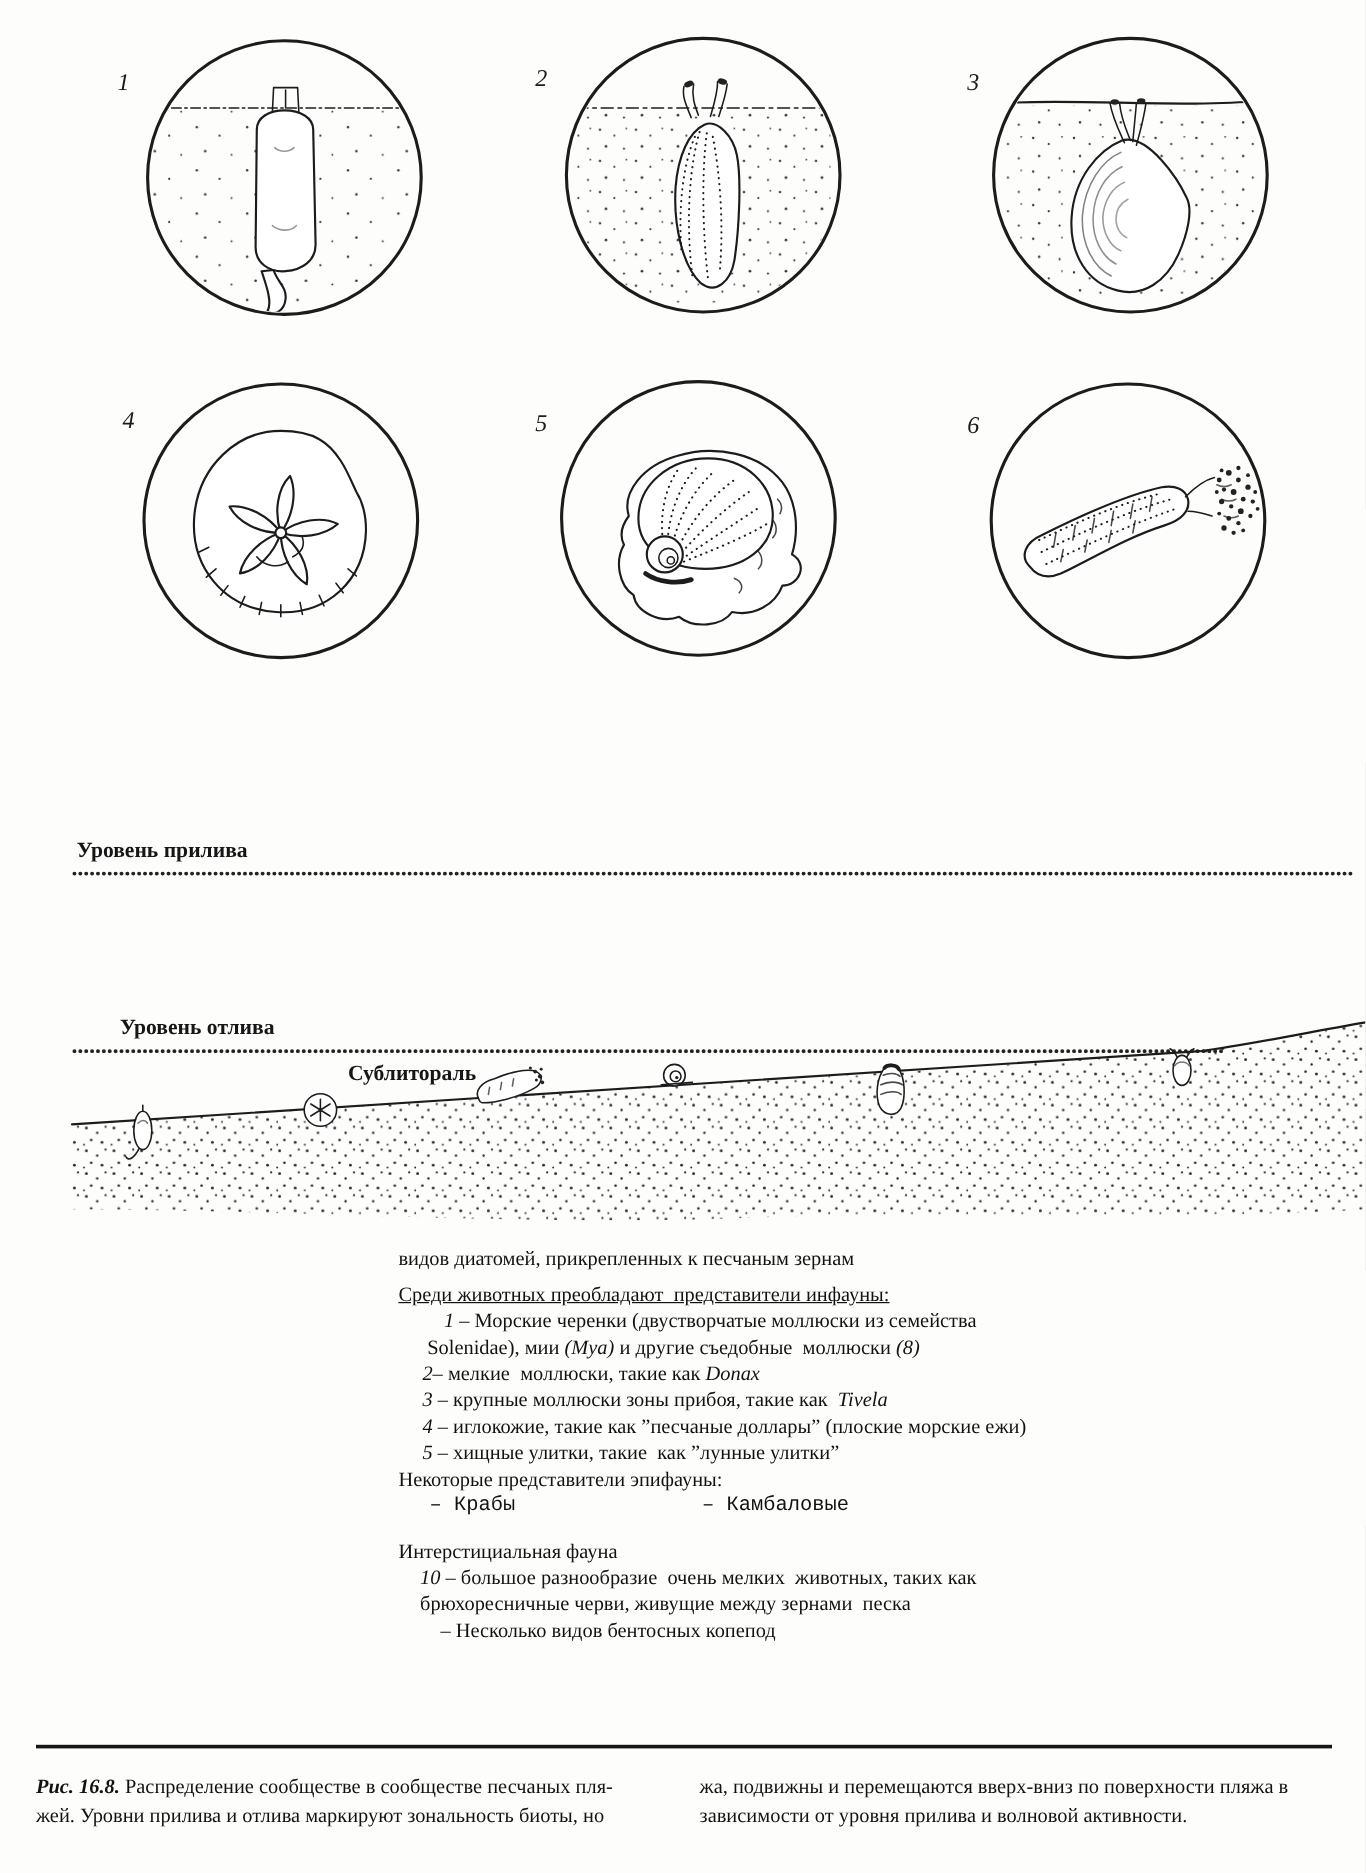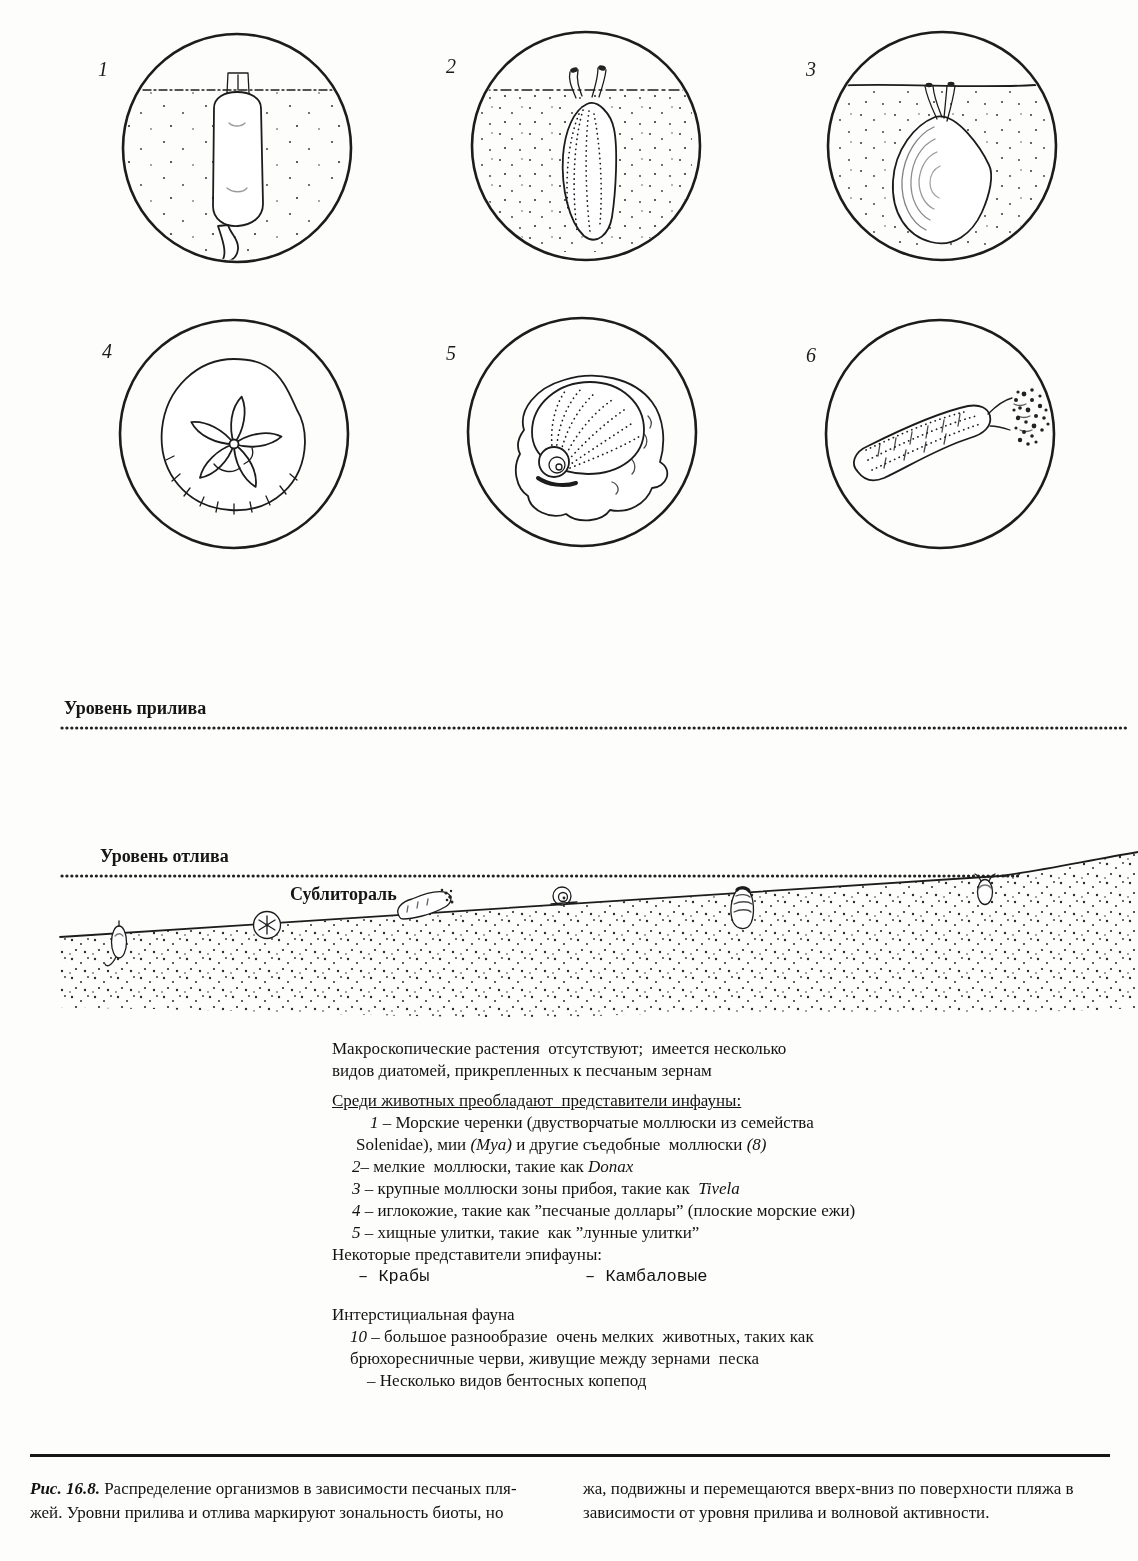--- a/index.html
+++ b/index.html
@@ -304,21 +304,20 @@
     </g>
 
     <g>
       <ellipse cx="985" cy="202" rx="7.5" ry="12.5" class="ln thin fillw"></ellipse>
       <path d="M981,191 C979,187 977,185 975,184 M989,191 C991,187 993,185 995,184" class="ln thin"></path>
       <path d="M979,198 C982,194 988,194 991,198" class="ln thin" opacity="0.6"></path>
     </g>
   </svg>
 
   <div class="desc">
-    <div class="dline">Макроскопические растения  отсутствуют;  имеется несколько</div>
     <div class="dline">видов диатомей, прикрепленных к песчаным зернам</div>
 
     <div class="dline gap1">Среди животных преобладают  представители инфауны:</div>
     <div class="dline ind1"><span class="it">1</span><span> – Морские черенки (двустворчатые моллюски из семейства</span></div>
     <div class="dline ind2"><span>Solenidae), мии </span><span class="it">(Mya)</span><span> и другие съедобные  моллюски </span><span class="it">(8)</span></div>
     <div class="dline ind3"><span class="it">2–</span><span> мелкие  моллюски, такие как </span><span class="it">Donax</span></div>
     <div class="dline ind3"><span class="it">3</span><span> – крупные моллюски зоны прибоя, такие как  </span><span class="it">Tivela</span></div>
     <div class="dline ind3"><span class="it">4</span><span> – иглокожие, такие как ”песчаные доллары” (плоские морские ежи)</span></div>
     <div class="dline ind3"><span class="it">5</span><span> – хищные улитки, такие  как ”лунные улитки”</span></div>
 
@@ -326,21 +325,21 @@
     <div class="epi-row ind4"><span>– Крабы</span><span class="epi-right">– Камбаловые</span></div>
 
     <div class="dline gap3">Интерстициальная фауна</div>
     <div class="dline ind5"><span class="it">10</span><span> – большое разнообразие  очень мелких  животных, таких как</span></div>
     <div class="dline ind5">брюхоресничные черви, живущие между зернами  песка</div>
     <div class="dline ind6">– Несколько видов бентосных копепод</div>
   </div>
 
   <div class="caption-rule"></div>
   <div class="cap-col cap-left">
-    <div class="cap-line"><span class="cap-label">Рис. 16.8.</span><span> Распределение организмов в зависимости песчаных пля-</span></div>
+    <div class="cap-line"><span class="cap-label">Рис. 16.8.</span><span> Распределение сообществе в сообществе песчаных пля-</span></div>
     <div class="cap-line">жей. Уровни прилива и отлива маркируют зональность биоты, но</div>
   </div>
   <div class="cap-col cap-right">
     <div class="cap-line">жа, подвижны и перемещаются вверх-вниз по поверхности пляжа в</div>
     <div class="cap-line">зависимости от уровня прилива и волновой активности.</div>
   </div>
 
 </div>
 
 </body></html>

